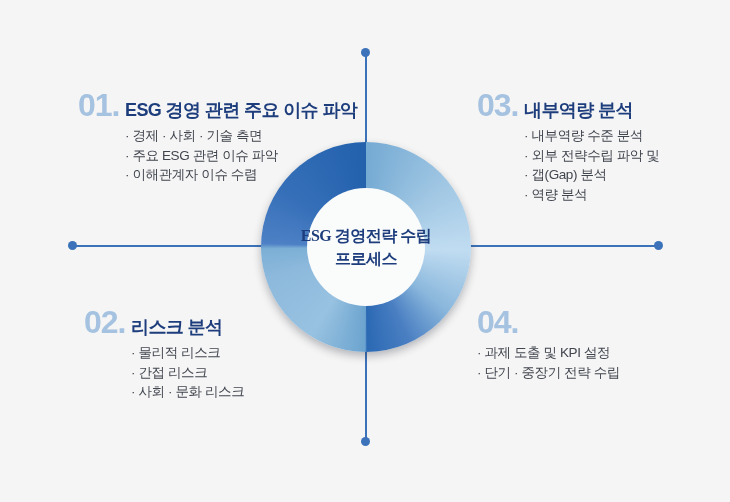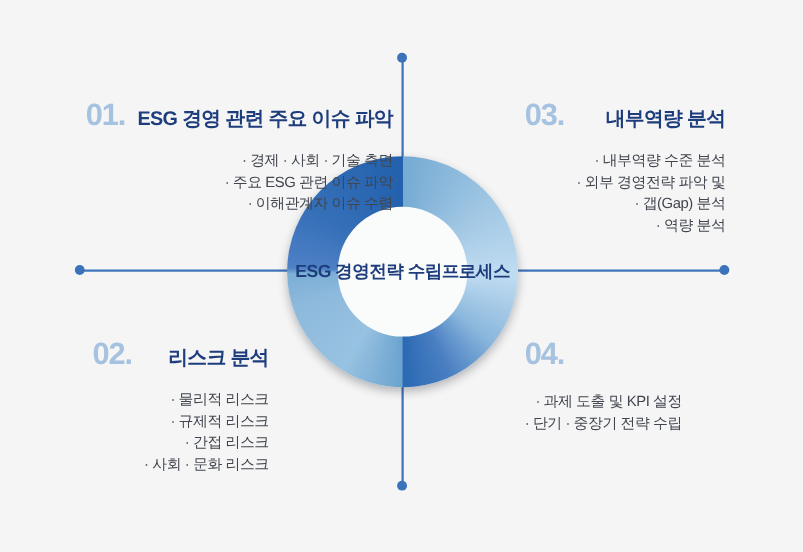--- a/index.html
+++ b/index.html
@@ -30,36 +30,36 @@
       #6ca4cf 180.5deg, #98c2e1 212deg, #8db9dc 252deg, #7cafd5 269deg,
       #4d80c5 272deg, #356fb8 305deg, #2361ad 360deg);
     box-shadow:0 4px 9px rgba(40,45,60,0.32);
   }
   .donut-hole{
     position:absolute;left:46px;top:46px;width:118px;height:118px;border-radius:50%;
     background:var(--inner);
   }
   .center-label{
     position:absolute;left:0;top:0;width:100%;height:100%;
-    display:flex;flex-direction:row;justify-content:center;align-items:center;
+    display:flex;flex-direction:column;justify-content:center;align-items:center;
     text-align:left;color:var(--navy);font-weight:bold;font-size:16px;line-height:23px;
-    z-index:4;letter-spacing:-0.5px;
+    z-index:4;letter-spacing:-0.5px;font-family:Liberation Serif, serif;
   }
 
   
   .section{position:absolute;display:flex;align-items:baseline;z-index:5;}
   .section .num{
-    font-size:28px;line-height:32px;color:var(--numblue);font-weight:600;
+    font-size:32px;line-height:32px;color:var(--numblue);font-weight:600;
     width:47px;flex:0 0 auto;letter-spacing:-1px;
   }
-  .section .body{padding-left:0;text-align:right;}
+  .section .body{padding-left:0;}
   .section .title{
     font-size:18px;font-weight:bold;color:var(--navy);letter-spacing:-0.6px;line-height:22px;
   }
-  .section ul{list-style:none;margin-top:17px;}
+  .section ul{list-style:none;margin-top:5px;}
   .section li{
     font-size:13.5px;line-height:19.5px;color:var(--bullet);letter-spacing:-0.4px;
   }
   .sec-01{left:78px;top:89px;}
   .sec-03{left:477px;top:89px;}
   .sec-02{left:84px;top:306px;}
   .sec-04{left:477px;top:306px;flex-direction:column;}
 </style>
 </head>
 <body>
@@ -92,34 +92,33 @@
       </ul>
     </div>
   </div>
 
   <div class="section sec-03">
     <span class="num">03.</span>
     <div class="body">
       <div class="title">내부역량 분석</div>
       <ul>
         <li>· 내부역량 수준 분석</li>
-        <li>· 외부 경영전략 파악 및</li>
+        <li>· 외부 전략수립 파악 및</li>
         <li>· 갭(Gap) 분석</li>
         <li>· 역량 분석</li>
       </ul>
     </div>
   </div>
 
   <div class="section sec-02">
     <span class="num">02.</span>
     <div class="body">
       <div class="title">리스크 분석</div>
       <ul>
         <li>· 물리적 리스크</li>
-        <li>· 규제적 리스크</li>
         <li>· 간접 리스크</li>
         <li>· 사회 · 문화 리스크</li>
       </ul>
     </div>
   </div>
 
   <div class="section sec-04">
     <span class="num">04.</span>
     <div class="body">
       <ul>

